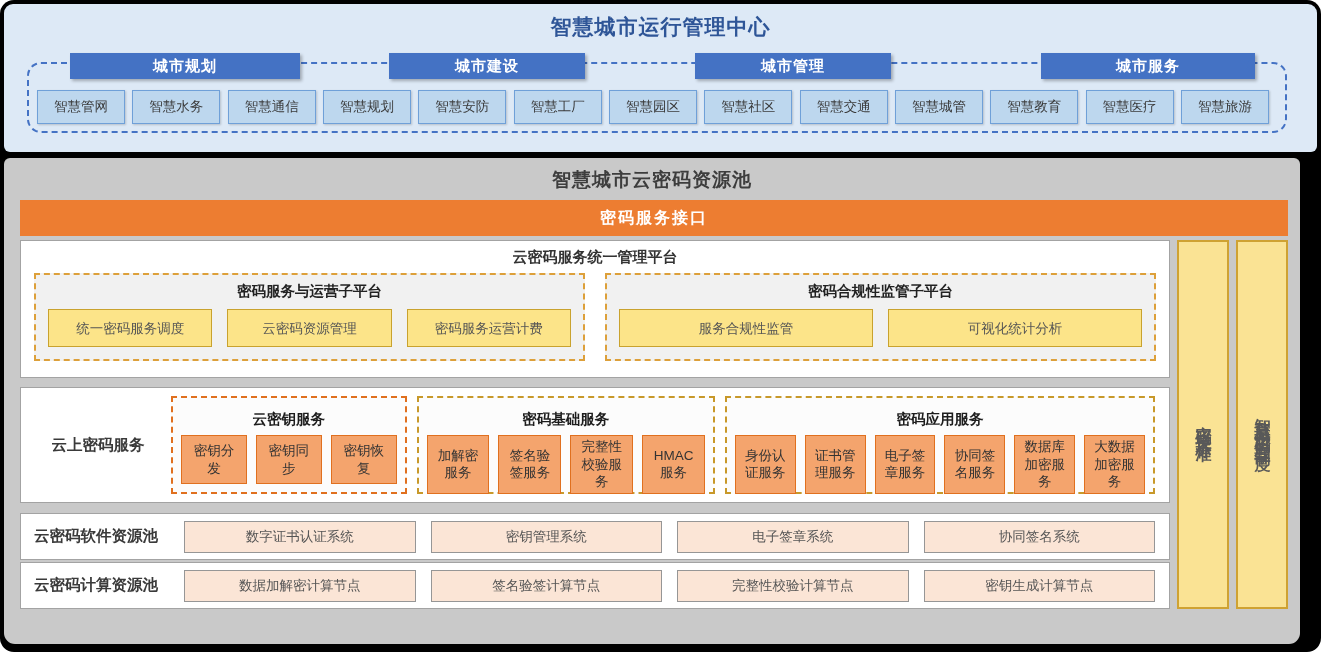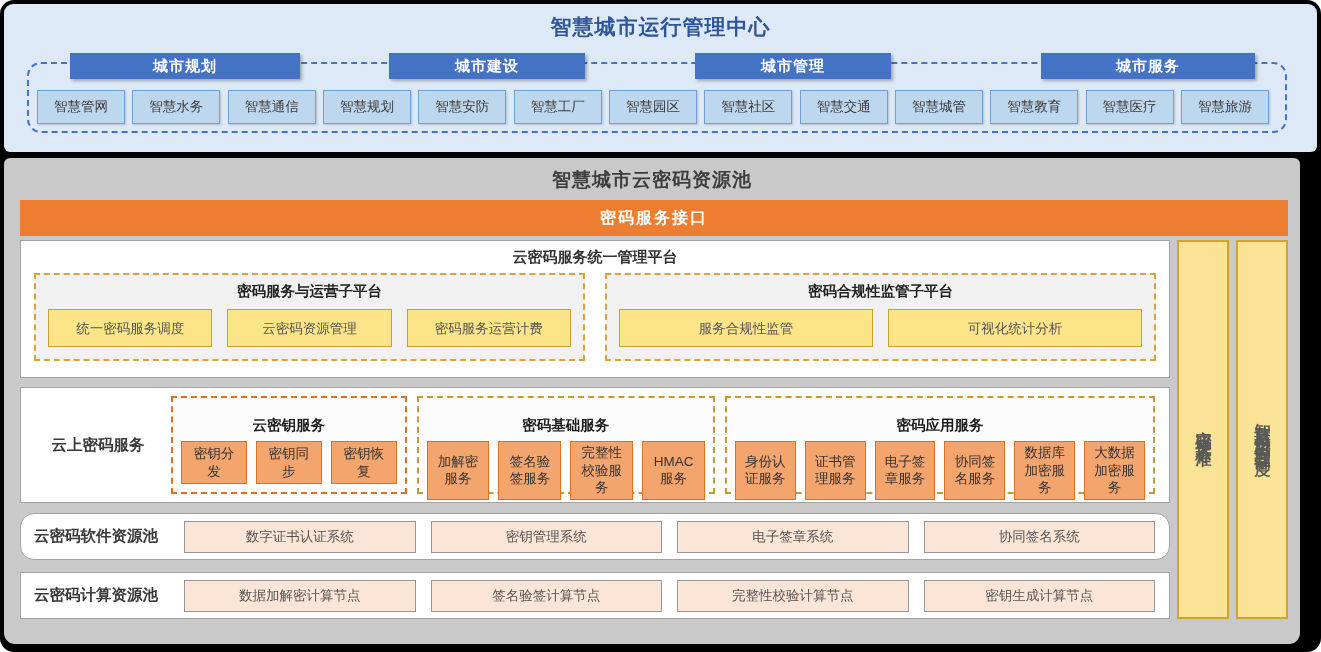--- a/index.html
+++ b/index.html
@@ -42,29 +42,29 @@
   .ybox { flex:1; height:38px; background:#fce489; border:1px solid #c9a22e; color:#555555;
           font-size:13.5px; text-align:center; line-height:37px; }
 
   
   .services { height:116px; margin-bottom:10px; display:flex; align-items:center; padding:8px 14px 8px 4px; }
   .row-label { width:146px; flex:0 0 146px; text-align:center; font-size:15.5px; font-weight:bold; color:#3a3a3a; }
   .groups { flex:1; display:flex; gap:10px; height:100%; }
   .group { background:#fcfcfc; border:2px dashed #c8992a; padding:2px 8px 8px; display:flex; flex-direction:column; }
   .group.orange-dash { border-color:#e0701f; }
   .g1 { flex:234 1 0; } .g2 { flex:302 1 0; } .g3 { flex:445 1 0; }
-  .group-title { text-align:center; font-size:14.5px; font-weight:bold; color:#1d1d1d; margin:16px 0 6px; }
+  .group-title { text-align:center; font-size:14.5px; font-weight:bold; color:#1d1d1d; margin:10px 0 6px; }
   .orow { display:flex; gap:9px; flex:1; }
   .obox { flex:1; background:#f4a46d; border:1px solid #e0701f; color:#333333; font-size:13.5px;
           line-height:1.3; display:flex; align-items:center; justify-content:center;
           text-align:center; padding:2px 7px; }
 
   
   .pool-row { height:47px; display:flex; align-items:center; padding:0 14px 0 2px; gap:15px; }
-  .pool-row.software { margin-bottom:12px;border-radius:14px; }
+  .pool-row.software { margin-bottom:2px; }
   .pbox { flex:1; height:32px; background:#fbe5d6; border:1px solid #969696; color:#555555;
           font-size:13.5px; text-align:center; line-height:30px; }
 
   
   .side-bar { width:52px; flex:0 0 52px; background:#fae394; border:2px solid #cfa232;
               display:flex; align-items:center; justify-content:center;
               writing-mode:vertical-rl; text-orientation:upright;
               font-size:16px; font-weight:bold; color:#595959; letter-spacing:4px; }
 </style>
 </head>

